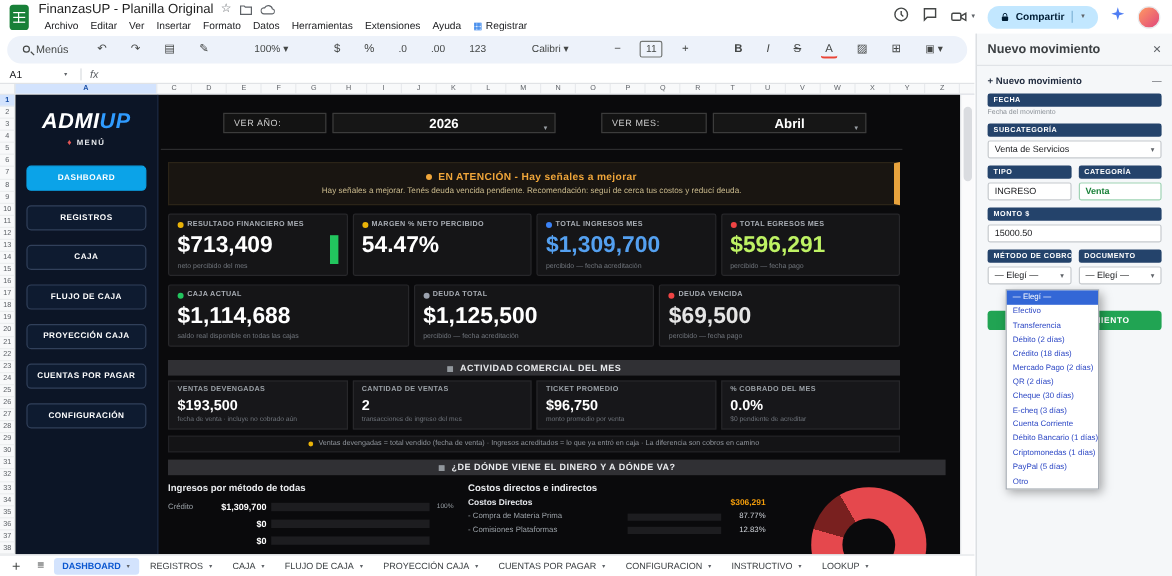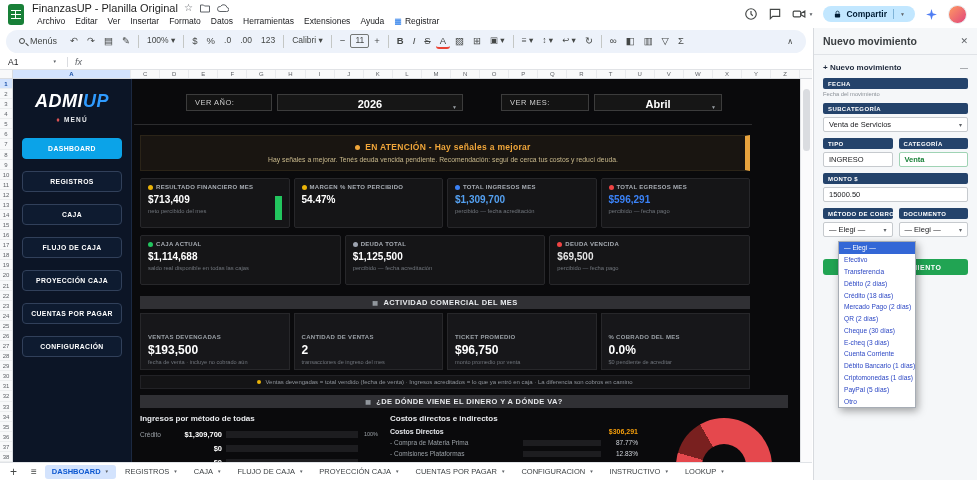--- a/index.html
+++ b/index.html
@@ -18,32 +18,32 @@
     linear-gradient(#fff,#fff) 0 8px/10px 1px no-repeat; }
   .title-block { display:flex; flex-direction:column; justify-content:center; }
   .title-row { display:flex; align-items:center; gap:6px; height:14px; }
   .doc-title { font-size:11px; color:#1f1f1f; }
   .t-ic { font-size:10px; color:#5f6368; line-height:1; }
   .t-svg { width:12px; height:12px; }
   .menu-row { display:flex; align-items:center; height:13px; }
   .menu-item { font-size:8.5px; color:#202124; padding:0 5px; white-space:nowrap; }
   .registrar { display:flex; align-items:center; gap:3px; }
   .reg-ic { color:#1a73e8; font-size:8px; }
-  .tb-right { margin-left:auto; display:flex; align-items:center; gap:10px; }
+  .tb-right { margin-left:auto; display:flex; gap:10px; }
   .ri-svg { width:14px; height:14px; }
   .cam-grp { display:flex; align-items:center; gap:2px; }
   .mini-arr { font-size:5px; color:#5f6368; }
   .share { display:flex; align-items:center; gap:4px; background:#c2e7ff; color:#001d35; border-radius:10px; padding:3px 10px; font-size:8.5px; font-weight:bold; }
   .share .div { width:1px; height:10px; background:#7fb4d8; margin:0 2px; }
   .sparkle-svg { width:13px; height:13px; }
   .avatar { width:19px; height:19px; border-radius:50%; background:linear-gradient(135deg,#ff9a62,#e0467c); border:1.5px solid #e8eaed; }
 
   
   .toolbar { position:absolute; left:0; top:28px; width:812px; height:26px; display:flex; align-items:center; padding:0 6px; background:#fff; }
-  .toolbar-inner { flex:1; height:23px; background:#edf2fa; border-radius:12px; display:flex; align-items:center; padding:0 9px; gap:1px; overflow:hidden; }
+  .toolbar-inner { flex:1; height:23px; background:#edf2fa; border-radius:12px; display:flex; align-items:center; padding:0 9px; gap:12px; overflow:hidden; }
   .tb-pill { display:flex; align-items:center; gap:5px; font-size:9px; color:#444746; padding:2px 8px 2px 4px; }
   .mag { width:6px; height:6px; border:1.2px solid #444746; border-radius:50%; position:relative; }
   .mag::after { content:""; position:absolute; left:5px; top:5px; width:4px; height:1.2px; background:#444746; transform:rotate(45deg); }
   .tb-it { font-size:9.5px; color:#444746; padding:1px 4px; border-radius:3px; white-space:nowrap; line-height:1.4; }
   .tb-it.txt { font-size:8.5px; }
   .tb-sep { width:1px; height:13px; background:#c4c7c5; margin:0 3px; padding:0; }
   .tb-it.sizebox { border:1px solid #747775; border-radius:2px; font-size:8.5px; padding:0 4px; }
   .tb-it.bold { font-weight:bold; }
   .tb-it.ital { font-style:italic; }
   .tb-it.strike { text-decoration:line-through; }
@@ -95,28 +95,28 @@
   .sel-arr { position:absolute; right:5px; font-size:5px; color:#9aa0a6; }
   .hr { height:1px; background:#2c2c2e; margin:13px 48px 0 2px; }
   .alert { margin:10px 0 0 8px; width:610px; background:#191511; border:1px solid #2b2418; border-right:5px solid #e8a33d; padding:6px 6px 7px; text-align:center; }
   .alert-title { display:flex; align-items:center; justify-content:center; gap:5px; font-size:8.5px; font-weight:bold; color:#f0a63a; letter-spacing:.3px; }
   .a-dot { width:5px; height:5px; border-radius:50%; background:#f0a63a; flex:none; }
   .alert-sub { margin-top:4px; font-size:6.8px; color:#c9b98c; }
   .kpi-row { display:flex; gap:4px; margin:7px 0 0 8px; width:610px; }
   .kpi { flex:1; min-width:0; background:#151517; border:1px solid #27272a; border-radius:2px; padding:5px 7px 4px; position:relative; min-height:50px; }
   .kpi-label { display:flex; align-items:flex-start; gap:3px; font-size:6px; font-weight:bold; color:#a8adb4; letter-spacing:.3px; text-transform:uppercase; }
   .dot { width:5px; height:5px; border-radius:50%; background:transparent; flex:none; margin-top:1px; }
-  .kpi-value { margin-top:4px; font-size:10px; font-weight:bold; color:#fff; white-space:nowrap; }
+  .kpi-value { margin-top:4px; font-size:19px; font-weight:bold; color:#fff; white-space:nowrap; }
   .kpi-sub { margin-top:3px; font-size:5.8px; color:#71767d; }
   .kpi-accent { position:absolute; right:7px; top:17px; width:7px; height:24px; background:transparent; }
   .sec-h { margin:11px 0 0 8px; width:610px; height:13px; background:#303034; color:#e8eaed; font-size:7.5px; font-weight:bold; display:flex; align-items:center; justify-content:center; gap:5px; letter-spacing:.4px; }
   .sec-h.wide { width:648px; margin-top:6px; }
   .sec-ic { color:#9aa0a6; font-size:6px; }
   .act-row { display:flex; gap:4px; margin:4px 0 0 8px; width:610px; }
-  .act { flex:1; min-width:0; background:#17171a; border:1px solid #27272a; padding:20px 7px 4px; }
+  .act { flex:1; min-width:0; background:#17171a; border:1px solid #27272a; padding:4px 7px 4px; }
   .act-label { font-size:6px; font-weight:bold; color:#9aa0a6; letter-spacing:.3px; }
   .act-value { margin-top:3px; font-size:12px; font-weight:bold; color:#fff; }
   .act-sub { margin-top:2px; font-size:5.6px; color:#6f747b; }
   .note { margin:5px 0 0 8px; width:610px; display:flex; align-items:center; justify-content:center; gap:4px; font-size:6px; color:#8f949b; background:#141416; border:1px solid #222226; padding:3px 2px; }
   .n-dot { width:4px; height:4px; border-radius:50%; background:#eab308; flex:none; }
   .flows { display:flex; gap:12px; margin:6px 0 0 8px; width:648px; }
   .flow-col1 { width:238px; }
   .flow-col2 { width:248px; }
   .flow-col3 { flex:1; position:relative; }
   .flow-title { font-size:8px; font-weight:bold; color:#e8eaed; }
@@ -393,21 +393,21 @@
                 <div class="kpi-value" style="color: rgb(84, 160, 240);">$1,309,700</div>
                 <div class="kpi-sub">percibido — fecha acreditación</div>
                 <span class="kpi-accent"></span>
               </div>
 
               <div class="kpi">
                 <div class="kpi-label">
                   <span class="dot" style="background: rgb(239, 68, 68);"></span>
                   <span>TOTAL EGRESOS MES</span>
                 </div>
-                <div class="kpi-value" style="color: #3b82f6;">$596,291</div>
+                <div class="kpi-value" style="color: #bef264;">$596,291</div>
                 <div class="kpi-sub">percibido — fecha pago</div>
                 <span class="kpi-accent"></span>
               </div>
             </div>
 
           <div class="kpi-row">
 
               <div class="kpi">
                 <div class="kpi-label">
                   <span class="dot" style="background: rgb(34, 197, 94);"></span>

